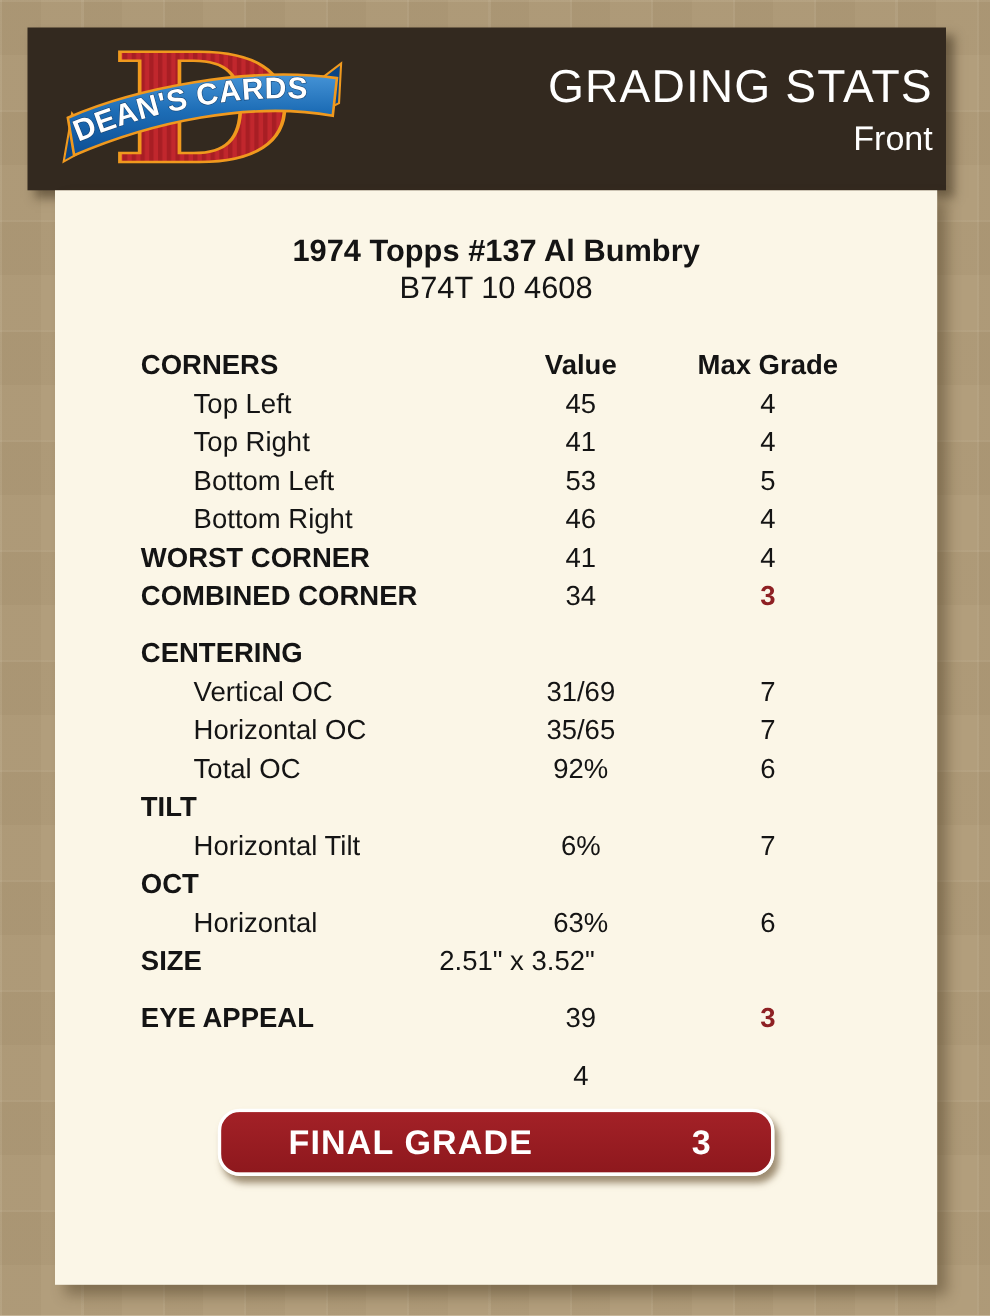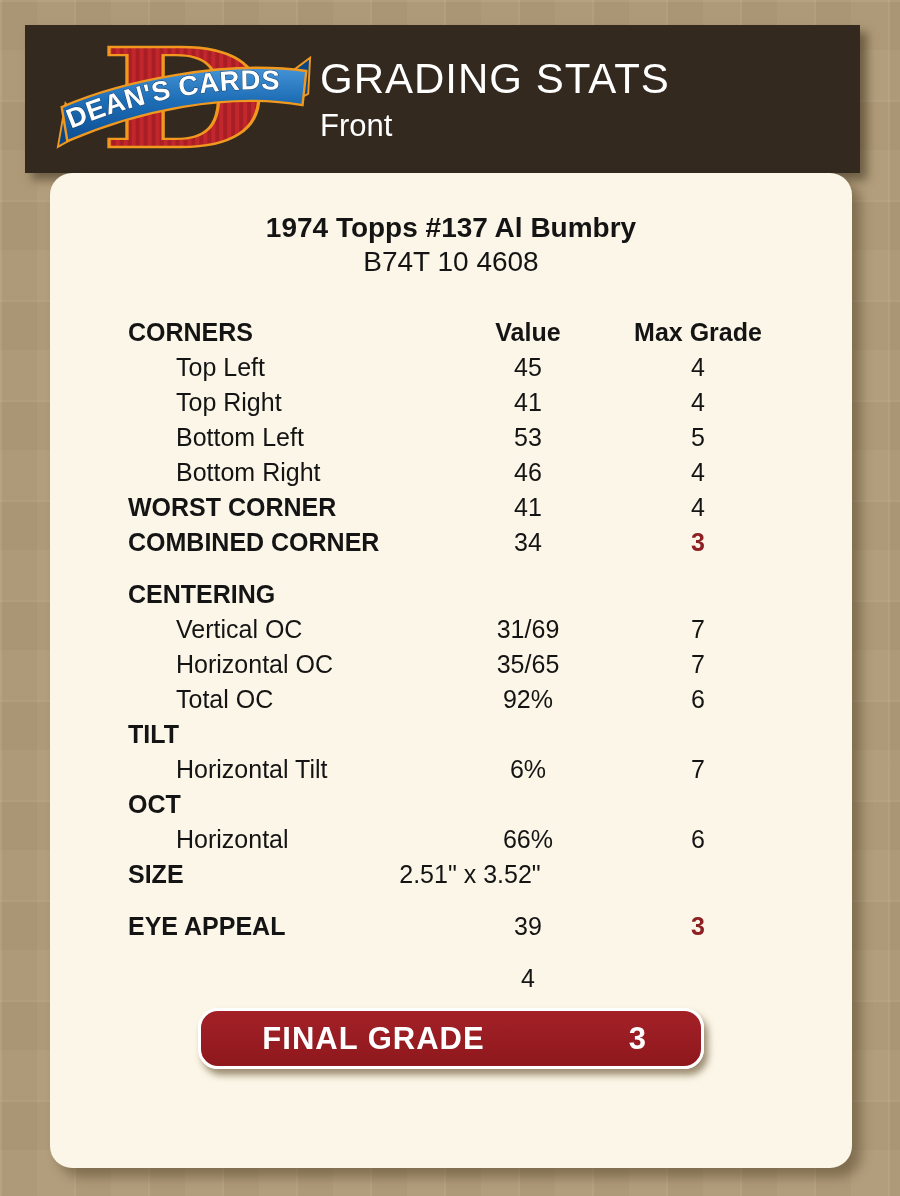--- a/index.html
+++ b/index.html
@@ -10,27 +10,27 @@
       repeating-linear-gradient(90deg, rgba(247,240,221,0.10) 0 2px, rgba(0,0,0,0) 2px 74px),
       repeating-linear-gradient(180deg, rgba(247,240,221,0.09) 0 2px, rgba(0,0,0,0) 2px 100px),
       repeating-linear-gradient(90deg, rgba(108,86,52,0.06) 0 37px, rgba(0,0,0,0) 37px 74px),
       repeating-linear-gradient(180deg, rgba(108,86,52,0.06) 0 50px, rgba(0,0,0,0) 50px 100px);
   }
 
   
   .header-bar{position:absolute;left:25px;top:25px;width:835px;height:148px;
     background:#33291f;box-shadow:7px 7px 9px rgba(55,42,24,0.55);}
   .logo{position:absolute;left:26px;top:10px;width:266px;height:128px;}
-  .header-text{position:absolute;left:295px;right:12px;top:28px;text-align:left;color:#ffffff;}
+  .header-text{position:absolute;left:295px;right:12px;top:28px;text-align:right;color:#ffffff;}
   .header-title{font-size:42px;line-height:52px;letter-spacing:1px;font-weight:400;}
   .header-subtitle{font-size:31px;line-height:42px;font-weight:400;}
 
   
   .panel{position:absolute;left:50px;top:173px;width:802px;height:995px;
-    background:#fbf6e7;box-shadow:9px 9px 12px rgba(72,55,30,0.45);border-radius:22px;}
+    background:#fbf6e7;box-shadow:9px 9px 12px rgba(72,55,30,0.45);}
   .card-name{margin-top:38px;font-size:28px;line-height:34px;font-weight:700;text-align:center;color:#141414;}
   .card-code{font-size:28px;line-height:34px;text-align:center;color:#141414;}
 
   
   .grade-table{margin-left:78px;margin-top:36px;}
   .trow{display:grid;grid-template-columns:310px 180px 160px;height:35px;align-items:center;
     font-size:25px;color:#141414;}
   .trow.gap{margin-top:17px;}
   .trow.header .cell{font-weight:700;}
   .trow.bold .cell.label{font-weight:700;}
@@ -156,21 +156,21 @@
           <div class="cell value">6%</div>
           <div class="cell max">7</div>
         </div>
         <div class="trow bold">
           <div class="cell label">OCT</div>
           <div class="cell value"></div>
           <div class="cell max"></div>
         </div>
         <div class="trow indent">
           <div class="cell label">Horizontal</div>
-          <div class="cell value">66%</div>
+          <div class="cell value">63%</div>
           <div class="cell max">6</div>
         </div>
         <div class="trow bold">
           <div class="cell label">SIZE</div>
           <div class="cell value size-value">2.51" x 3.52"</div>
           <div class="cell max"></div>
         </div>
         <div class="trow bold gap">
           <div class="cell label">EYE APPEAL</div>
           <div class="cell value">39</div>

